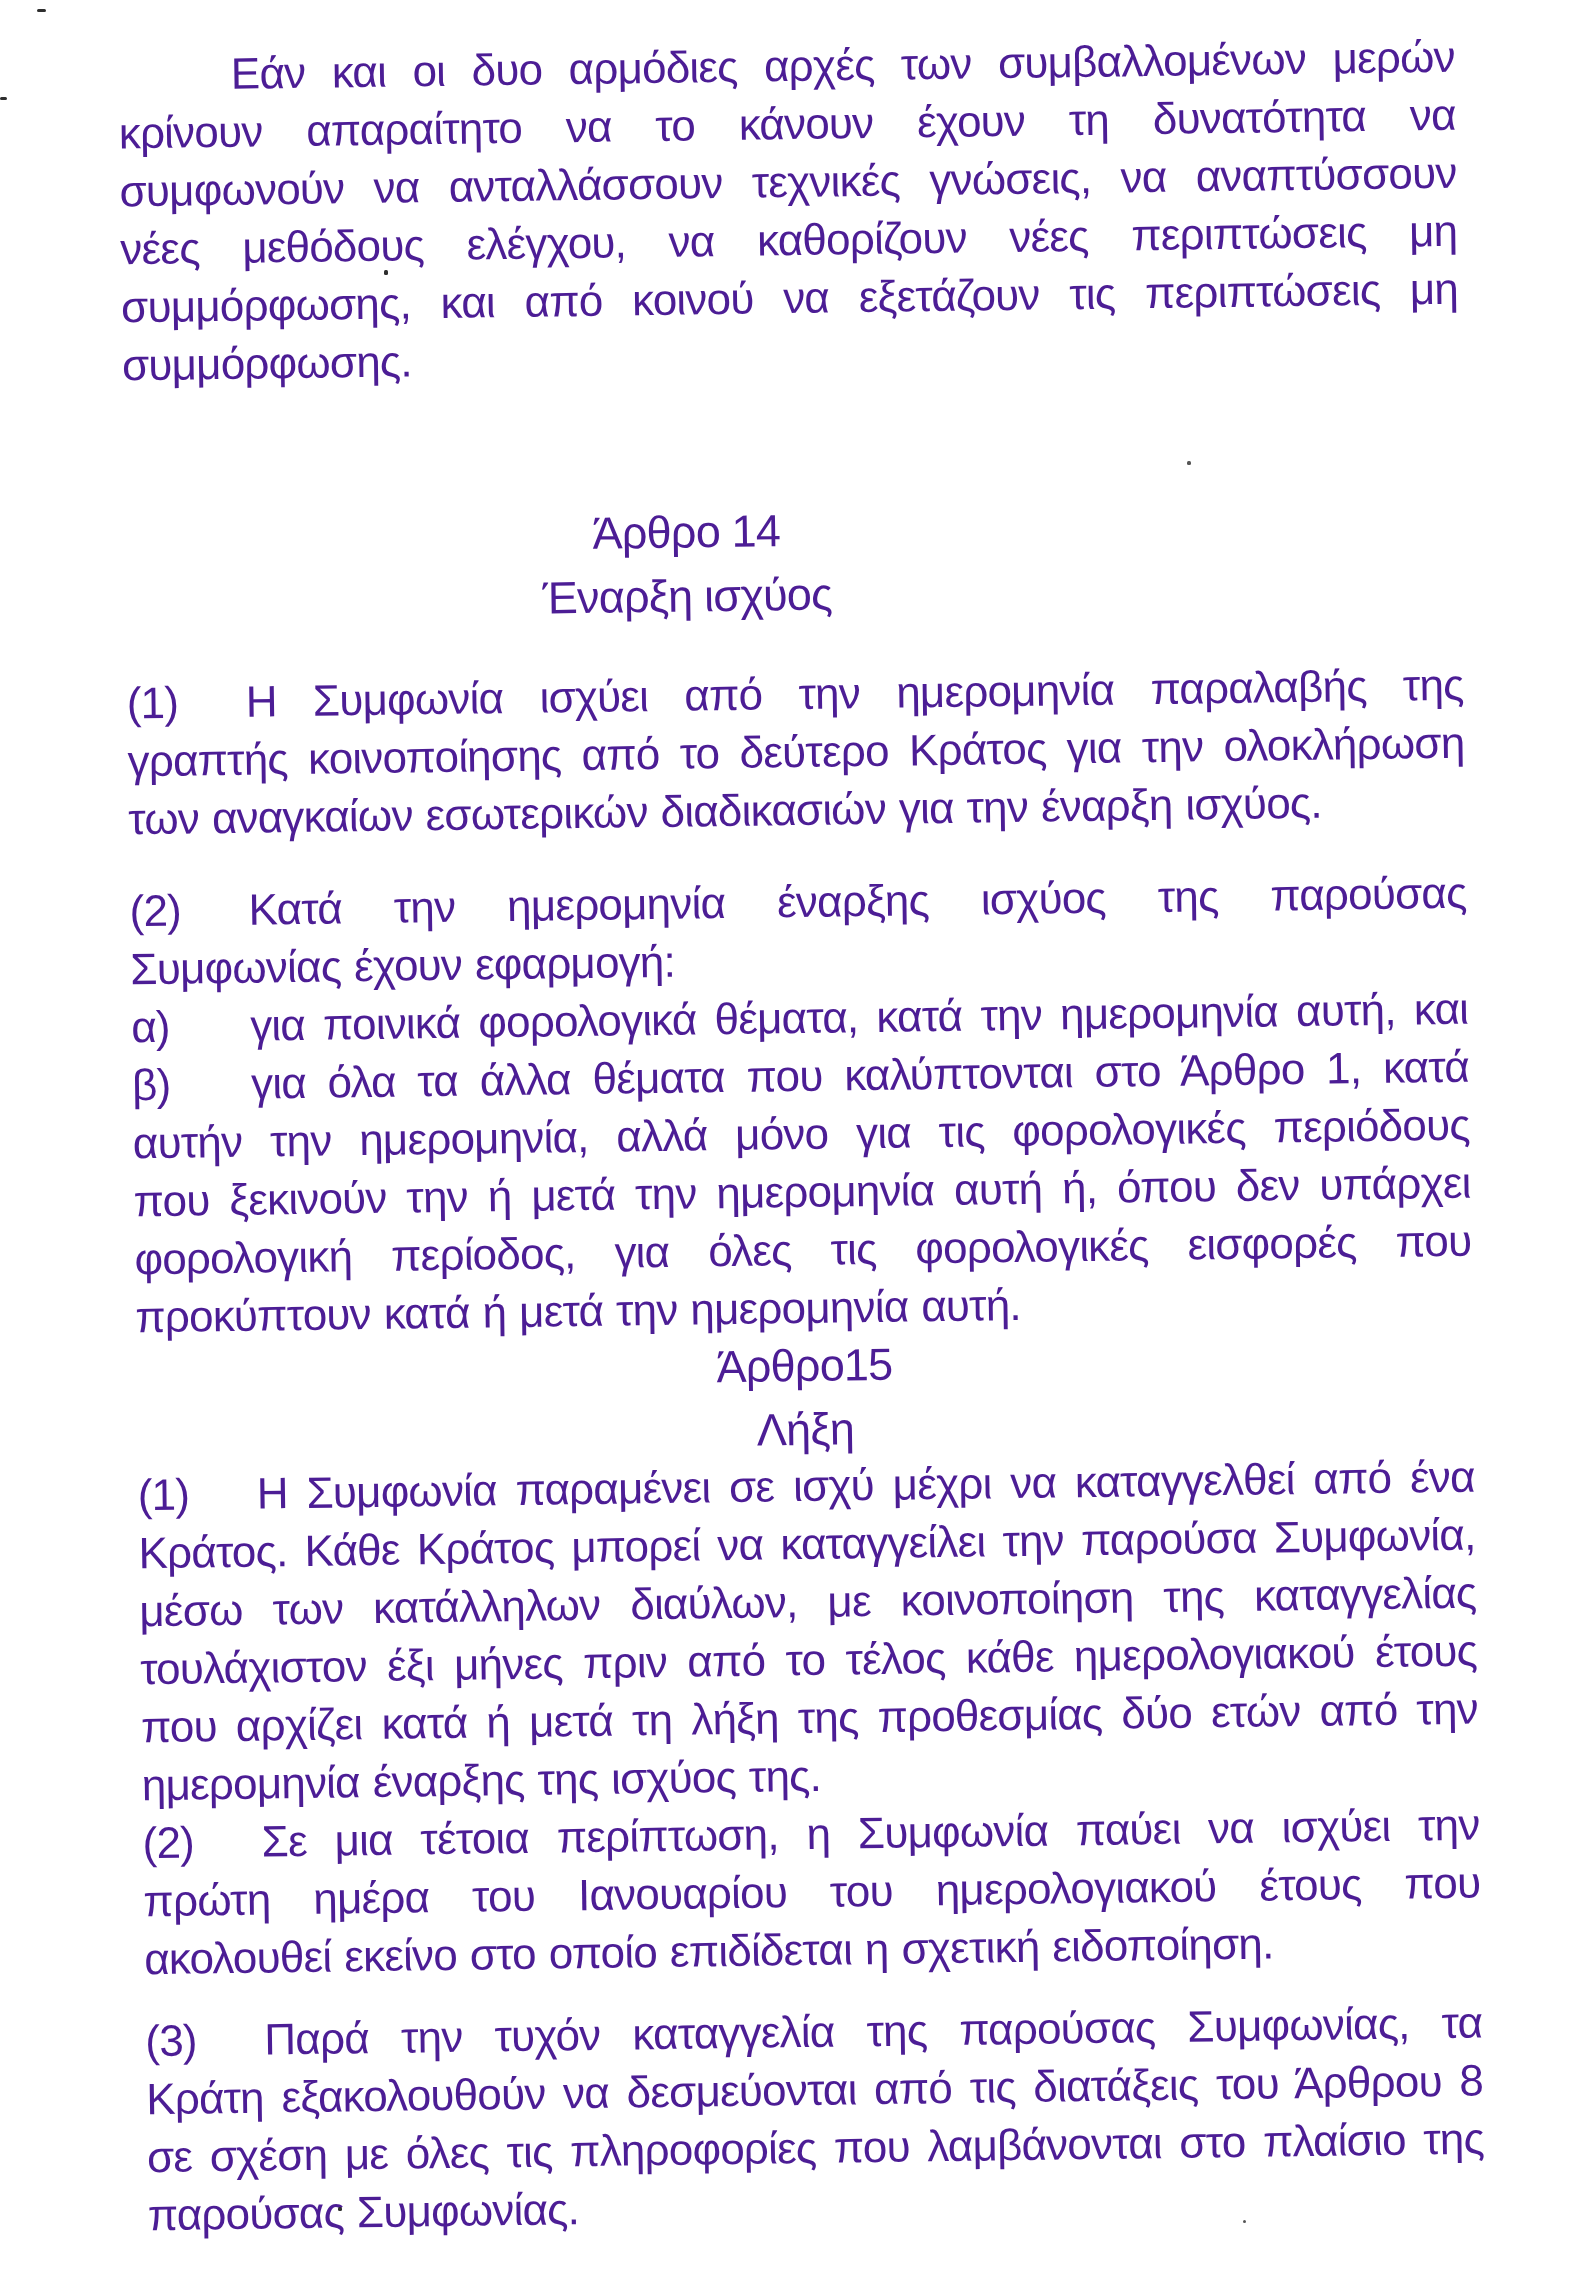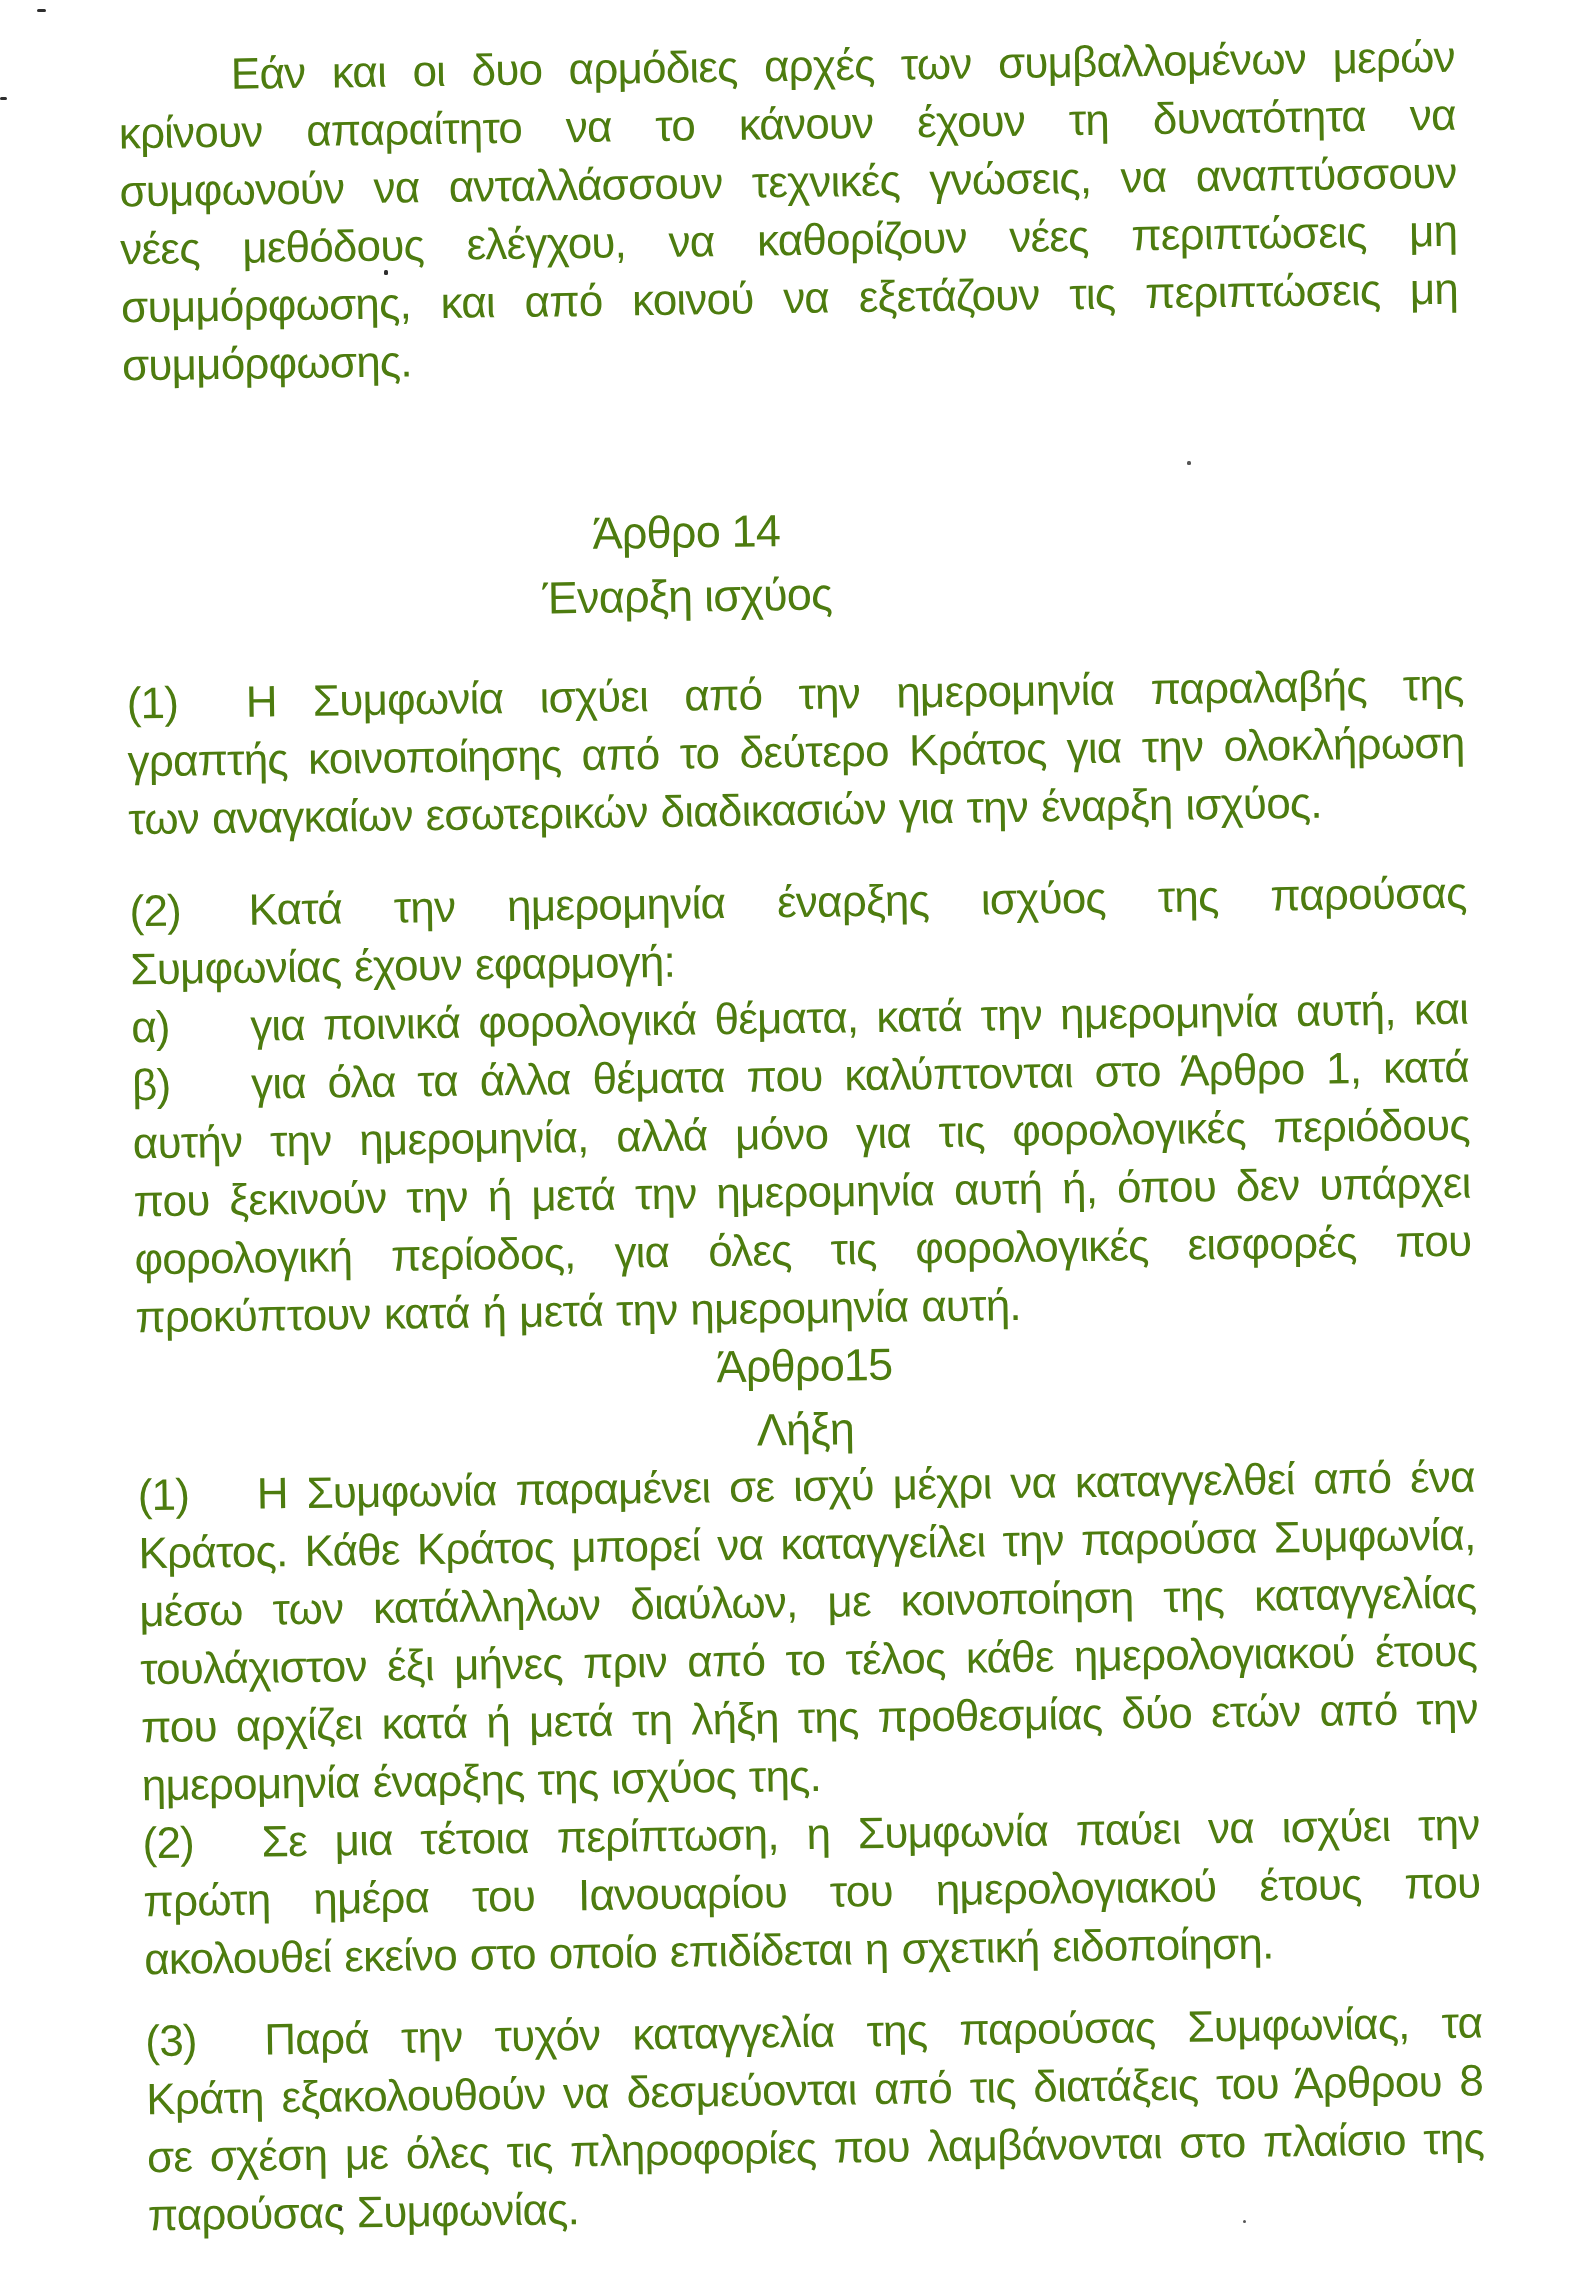--- a/index.html
+++ b/index.html
@@ -2,21 +2,21 @@
 <html lang="el" style="font-size:12.3px"><head>
 <meta charset="utf-8">
 <style>
   html,body{margin:0;padding:0;background:#9a9a9a;}
   .page{
     position:relative;
     width:1596px;height:2295px;
     background:#ffffff;
     overflow:hidden;
     font-family:"Liberation Sans", sans-serif;
-    color:#4d7c0f;
+    color:#4c1d95;
   }
   .content{
     position:absolute;inset:0;
     transform:rotate(-0.8deg);
     transform-origin:798px 1151px;
   }
   .block{
     position:absolute;
     left:133px;
     width:1337px;

